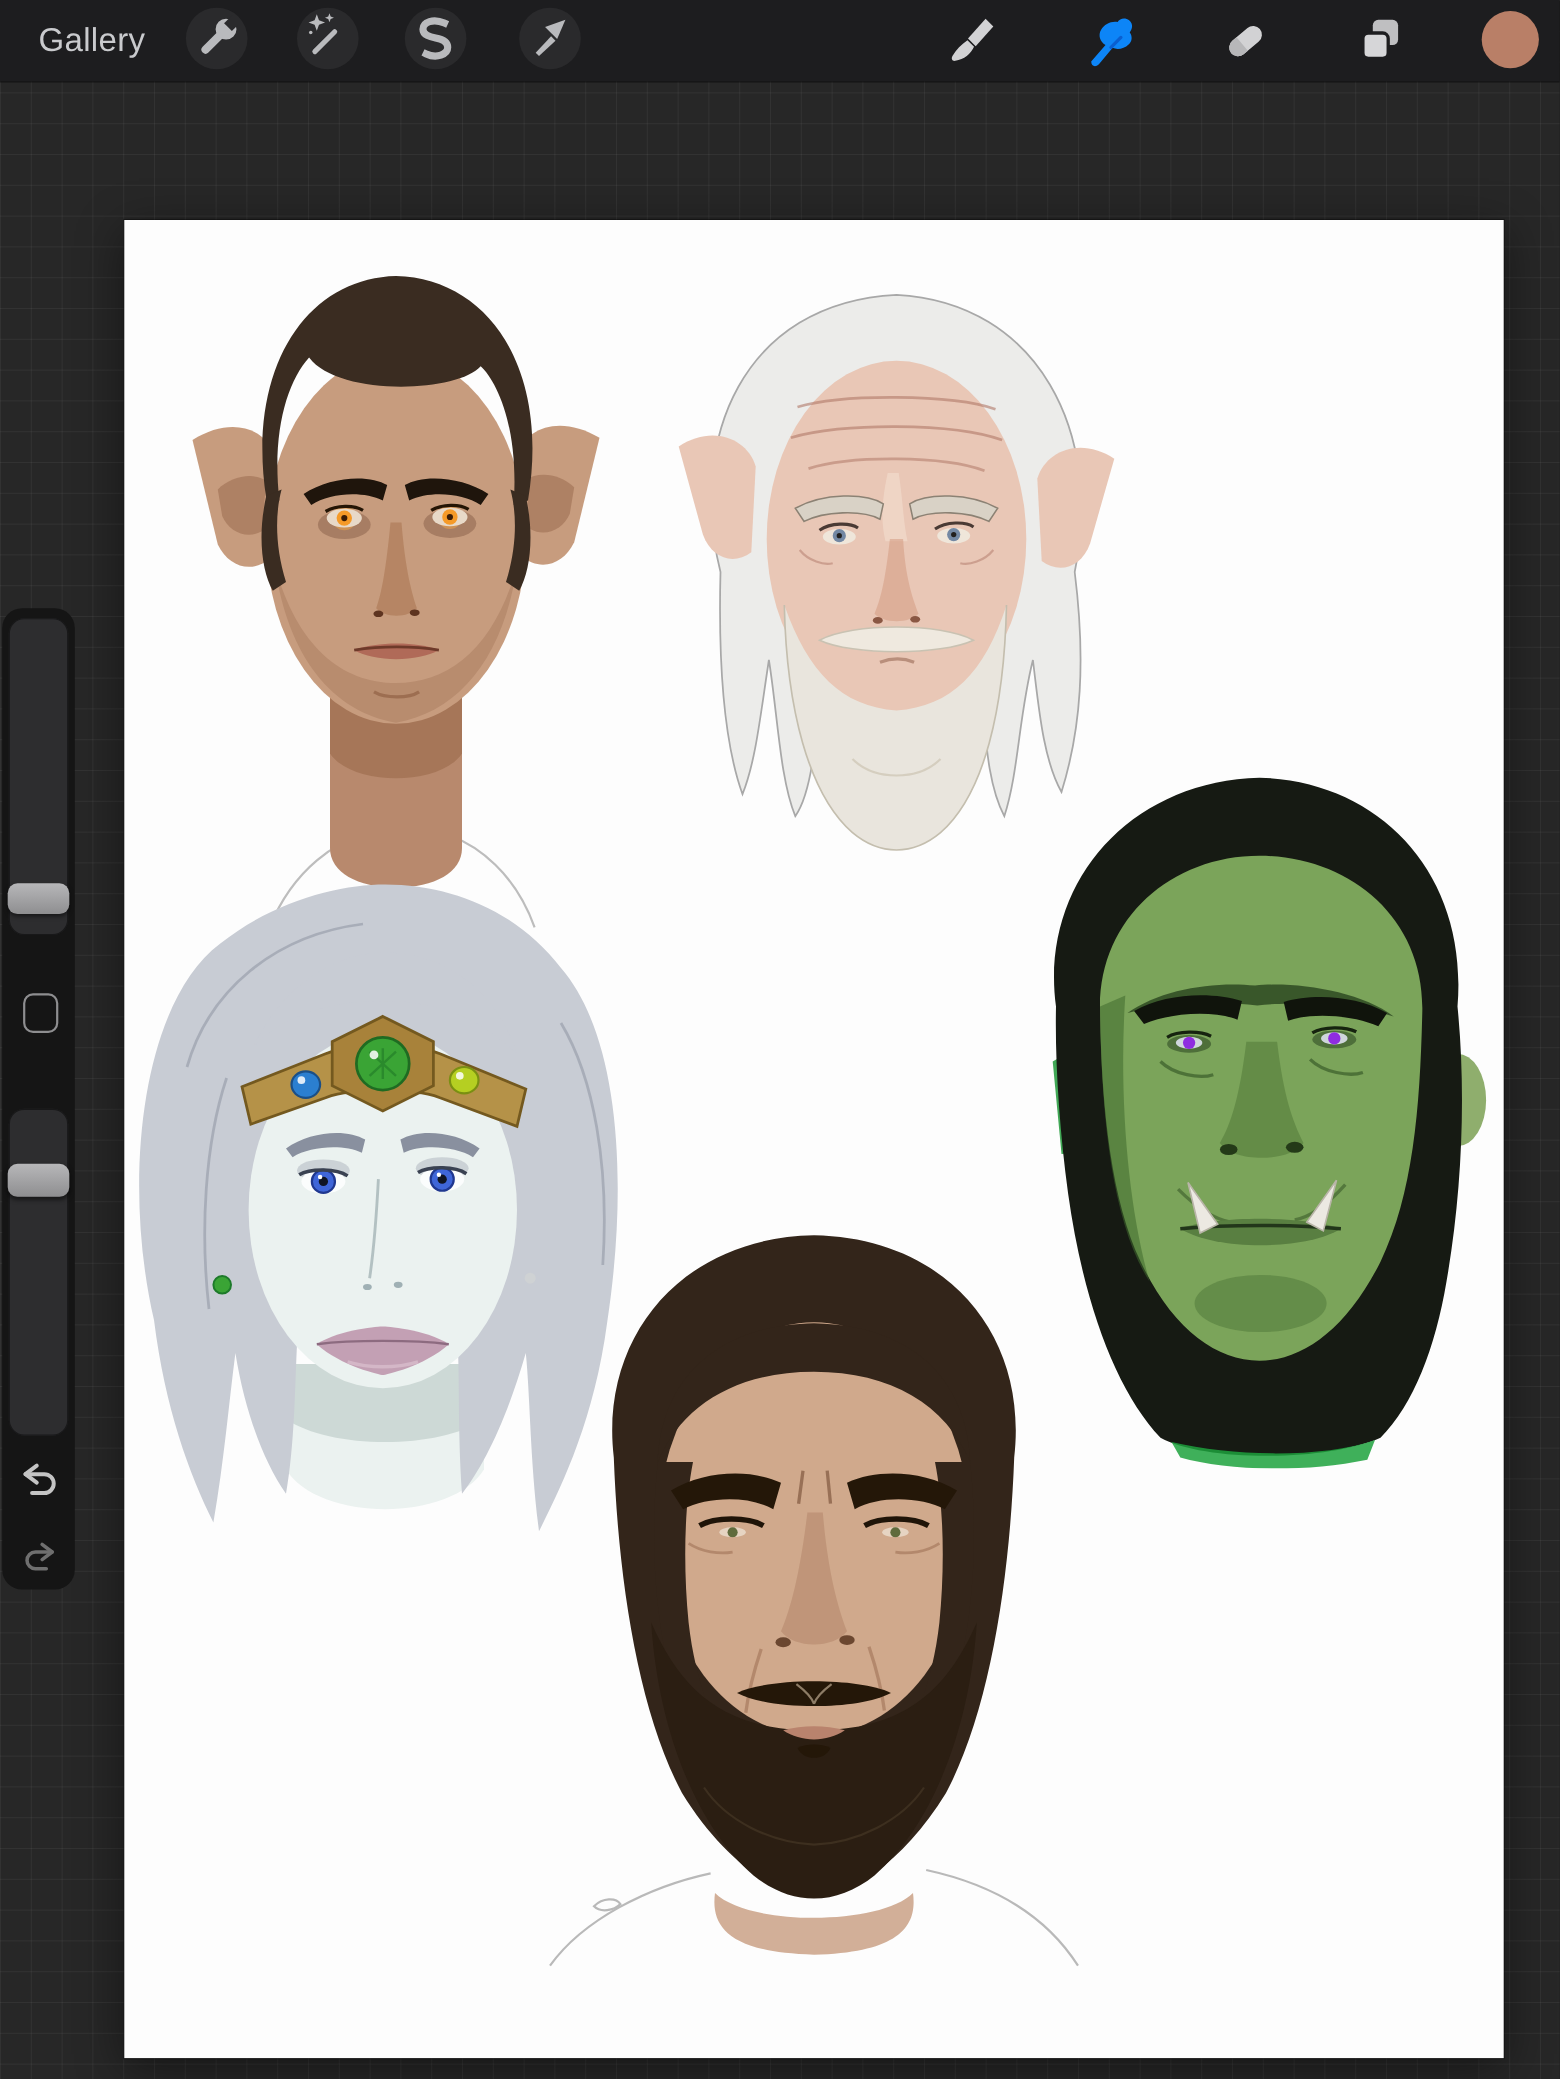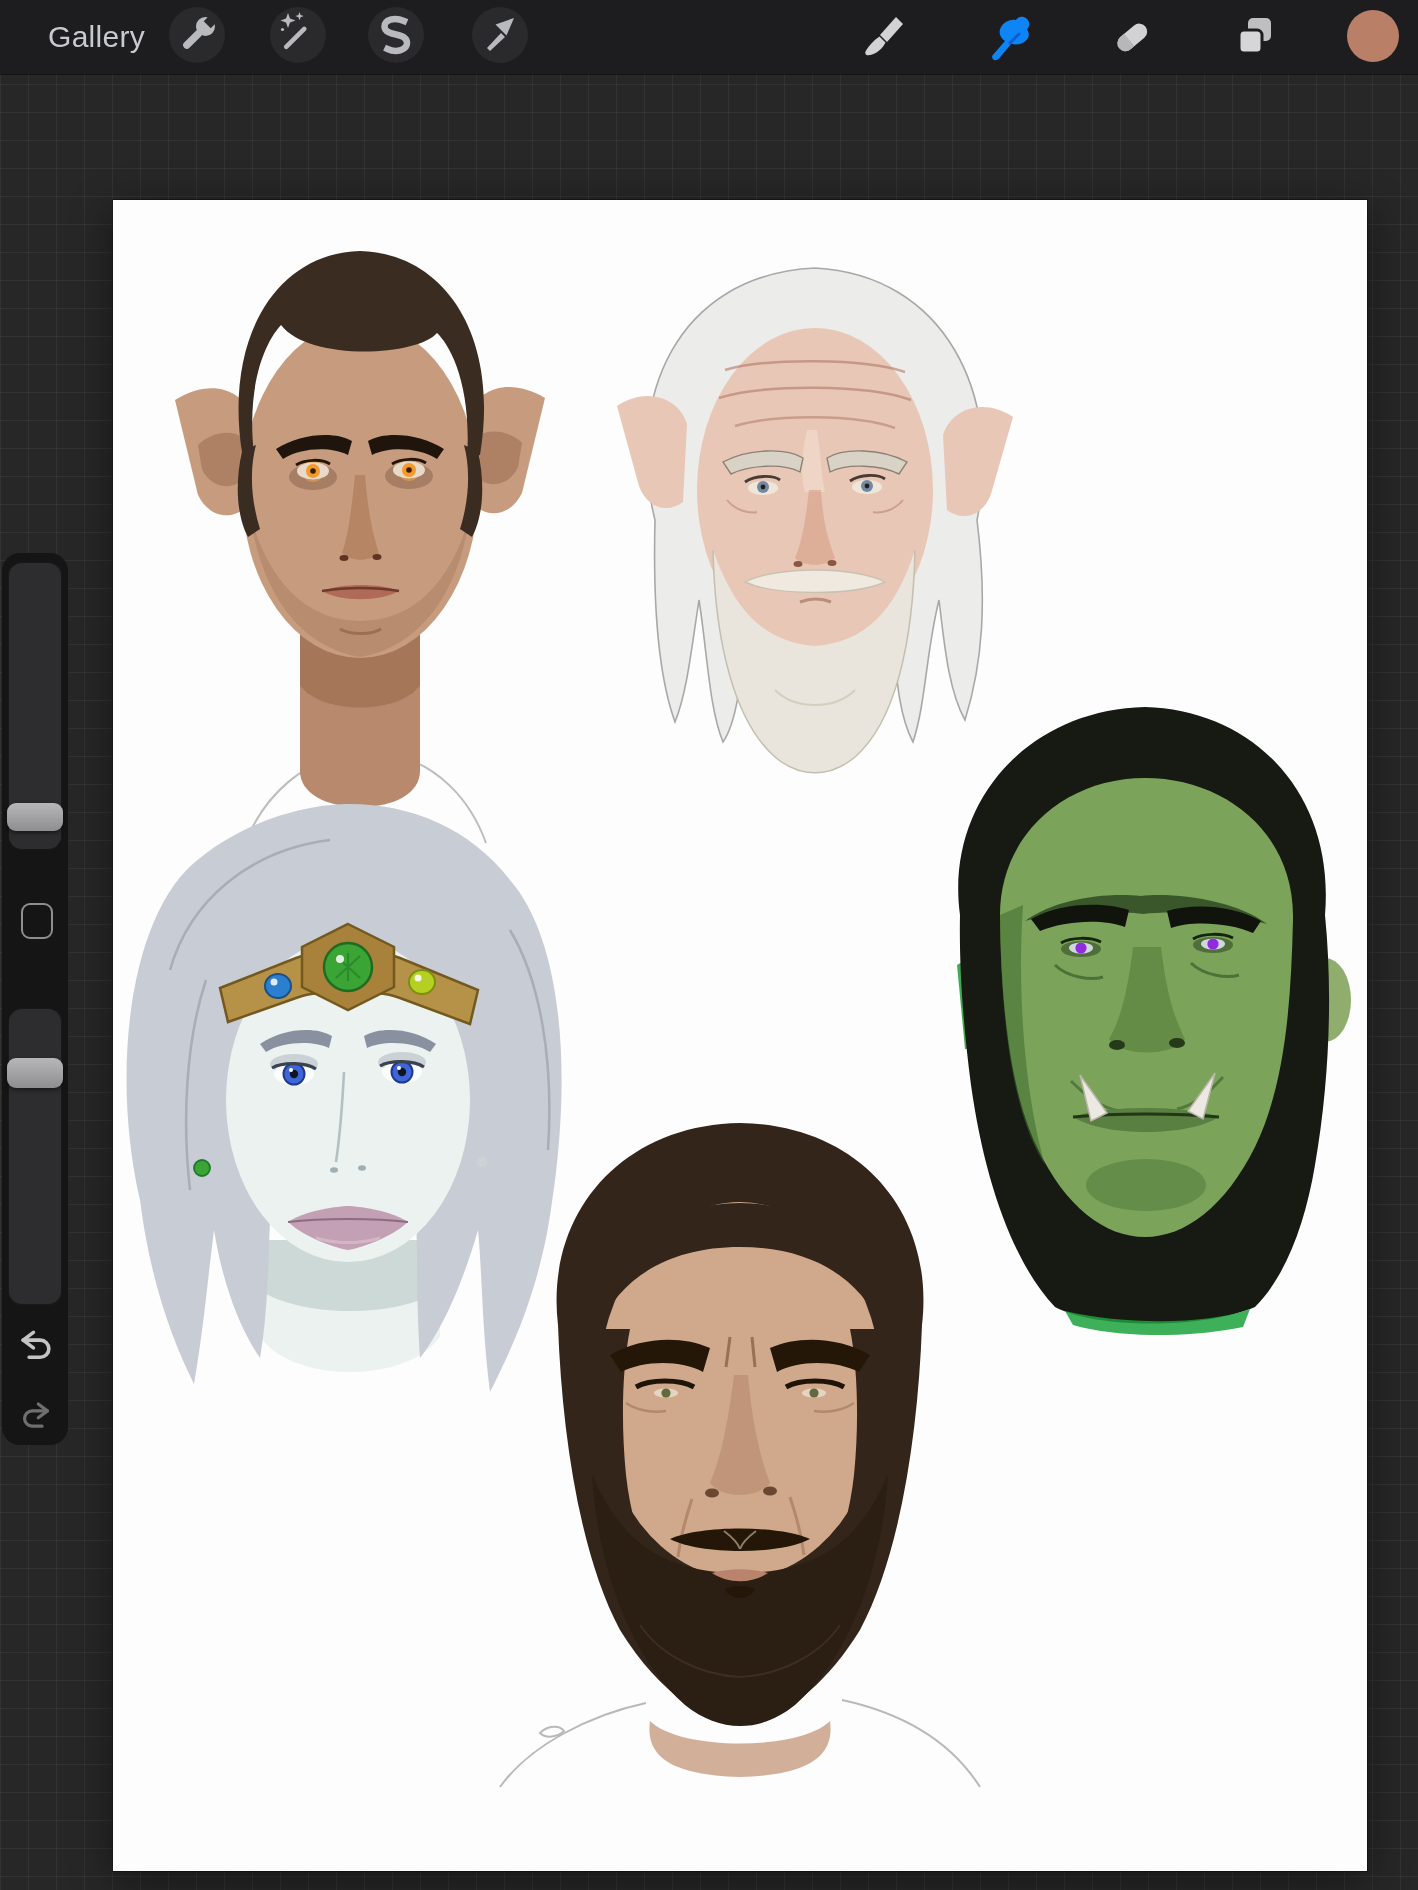--- a/index.html
+++ b/index.html
@@ -11,21 +11,21 @@
       linear-gradient(90deg, rgba(255,255,255,0.05) 1px, transparent 1px);
     background-size:28px 28px;
     font-family:"Liberation Sans", sans-serif;
   }
   
   .topbar{
     position:absolute;left:0;top:0;width:1418px;height:74px;
     background:#1d1d1f;box-shadow:0 1px 0 rgba(0,0,0,0.5);z-index:40;
   }
   .gallery{
-    position:absolute;left:48px;top:0;height:74px;line-height:74px;
+    position:absolute;left:35px;top:0;height:74px;line-height:74px;
     color:#c9cacd;font-size:30px;letter-spacing:.3px;cursor:default;
   }
   .circle-btn{
     position:absolute;top:7px;width:56px;height:56px;border-radius:50%;
     background:#2a2a2c;
   }
   .flat-btn{position:absolute;top:9px;width:56px;height:56px;}
   .circle-btn svg,.flat-btn svg{position:absolute;left:0;top:0;}
   
   .sidebar{

